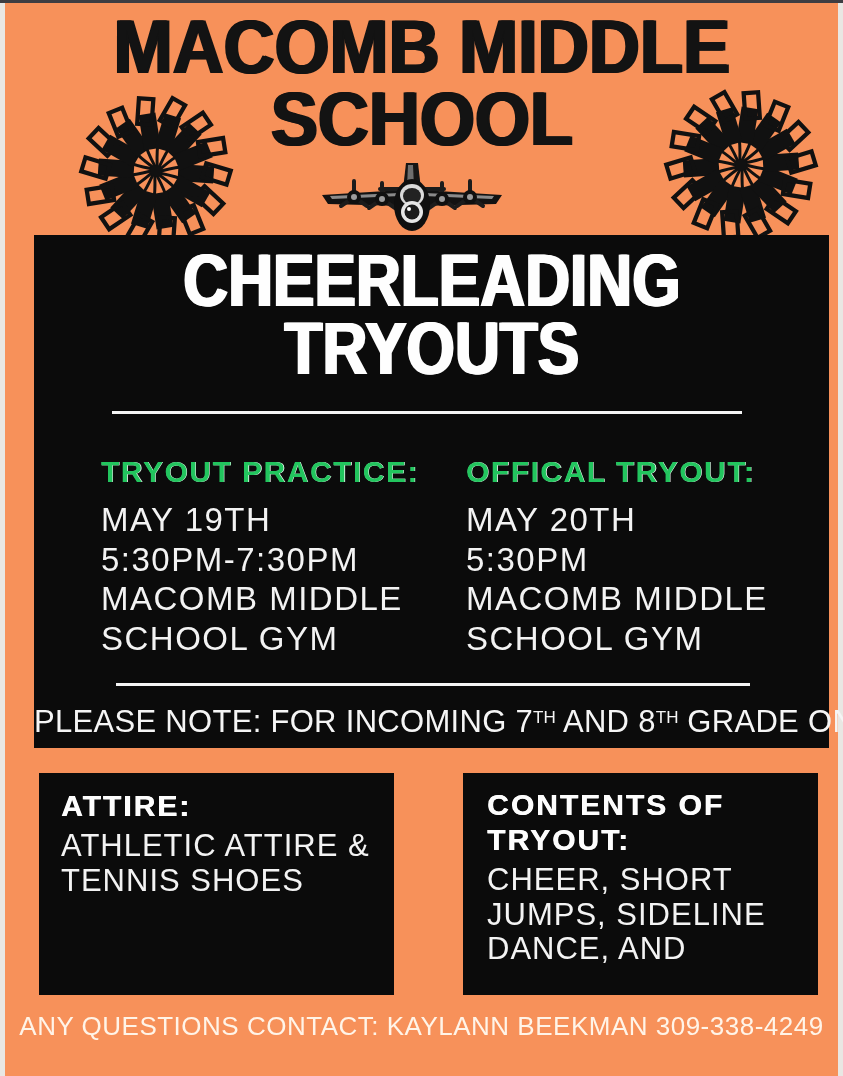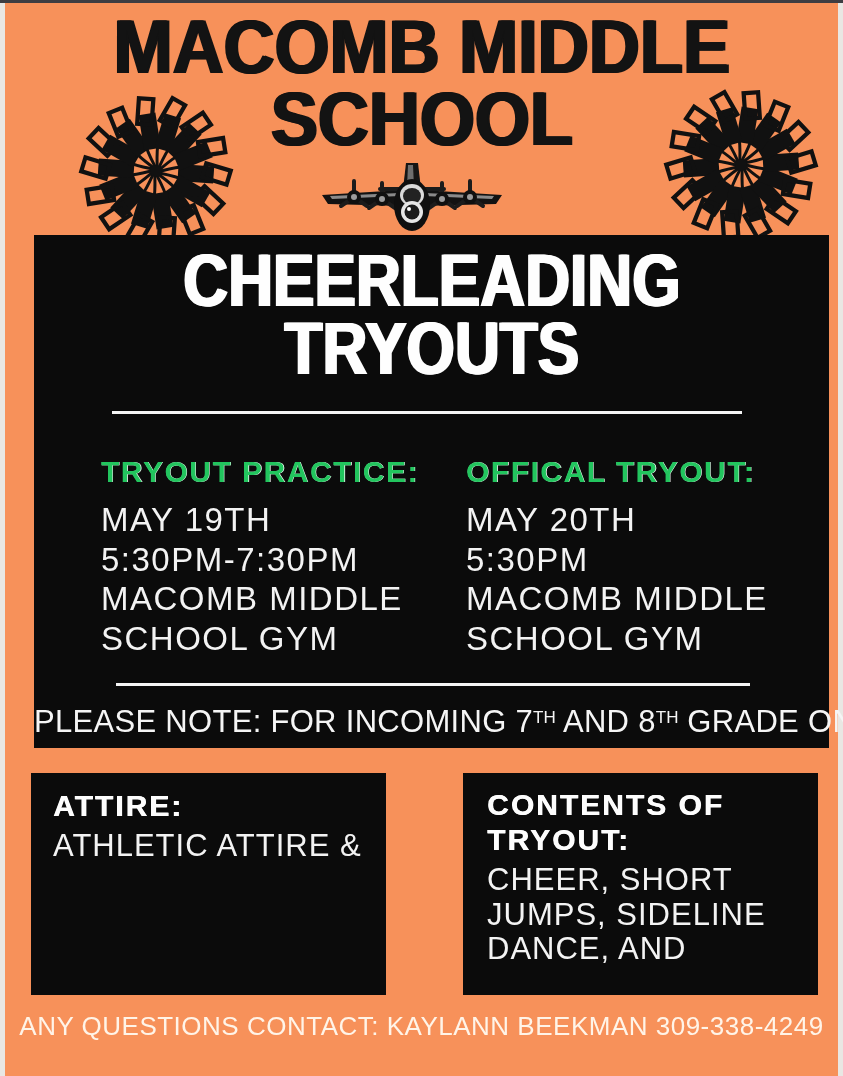--- a/index.html
+++ b/index.html
@@ -49,21 +49,21 @@
   }
   .sched-lines{margin-top:11px;font-size:33px;line-height:39.5px;letter-spacing:1.5px;color:#F3F3F3;}
   .sched-line{white-space:nowrap;}
 
   .note-line{
     position:absolute;top:469px;left:0;width:100%;text-align:center;
     font-size:31px;letter-spacing:.3px;color:#F5F5F5;white-space:nowrap;
   }
   .note-line sup{font-size:.55em;vertical-align:.55em;letter-spacing:0;}
 
-  .panel-attire{left:26px;top:770px;width:355px;height:222px;box-sizing:border-box;padding:15px 2px 0 22px;}
+  .panel-attire{left:34px;top:770px;width:355px;height:222px;box-sizing:border-box;padding:15px 2px 0 22px;}
   .panel-contents{left:458px;top:770px;width:355px;height:222px;box-sizing:border-box;padding:14px 0 0 24px;}
   .box-heading{
     font-size:30px;font-weight:bold;letter-spacing:2px;line-height:35px;
     text-shadow:.6px 0 #fff;color:#FDFDFD;
   }
   .box-lines{margin-top:6px;font-size:31px;line-height:34.5px;letter-spacing:1px;color:#F3F3F3;}
   .box-line{white-space:nowrap;}
 
   
   .contact-line{
@@ -203,20 +203,21 @@
 
       <div class="note-line">
         <span>PLEASE NOTE: FOR INCOMING 7</span><sup>TH</sup><span> AND 8</span><sup>TH</sup><span> GRADE ONLY</span>
       </div>
     </div>
 
     <div class="panel panel-attire">
       <div class="box-heading">ATTIRE:</div>
       <div class="box-lines">
         <div class="box-line">ATHLETIC ATTIRE &amp;</div>
+        <div class="box-line">TENNIS SHOES</div>
       </div>
     </div>
 
     <div class="panel panel-contents">
       <div class="box-heading">CONTENTS OF TRYOUT:</div>
       <div class="box-lines">
         <div class="box-line">CHEER, SHORT</div>
         <div class="box-line">JUMPS, SIDELINE</div>
         <div class="box-line">DANCE, AND</div>
       </div>

